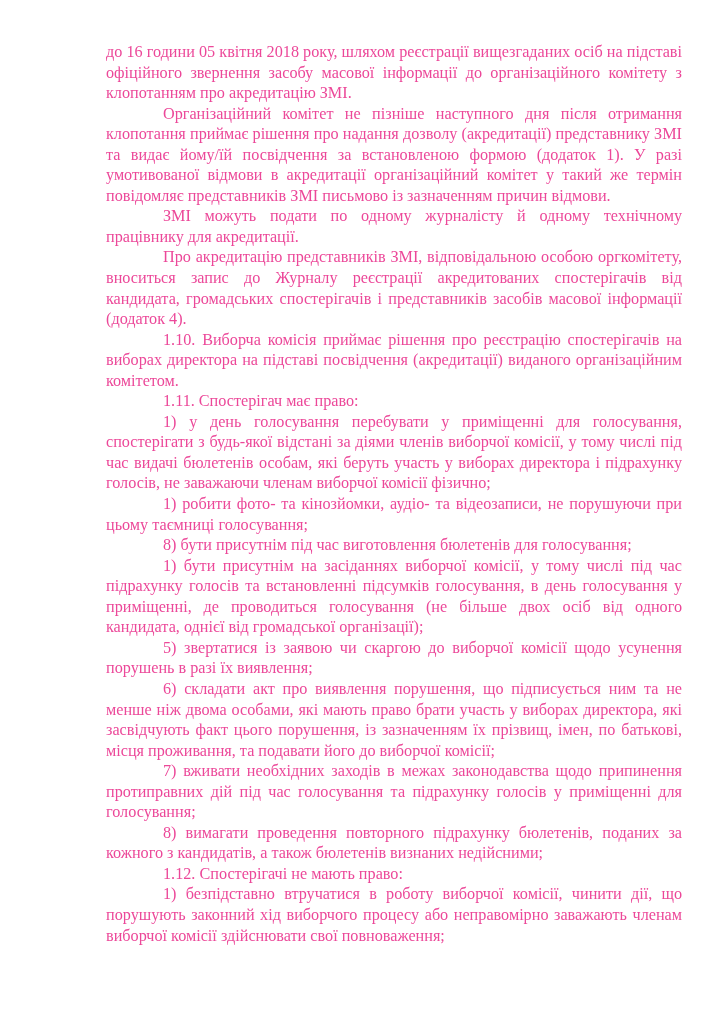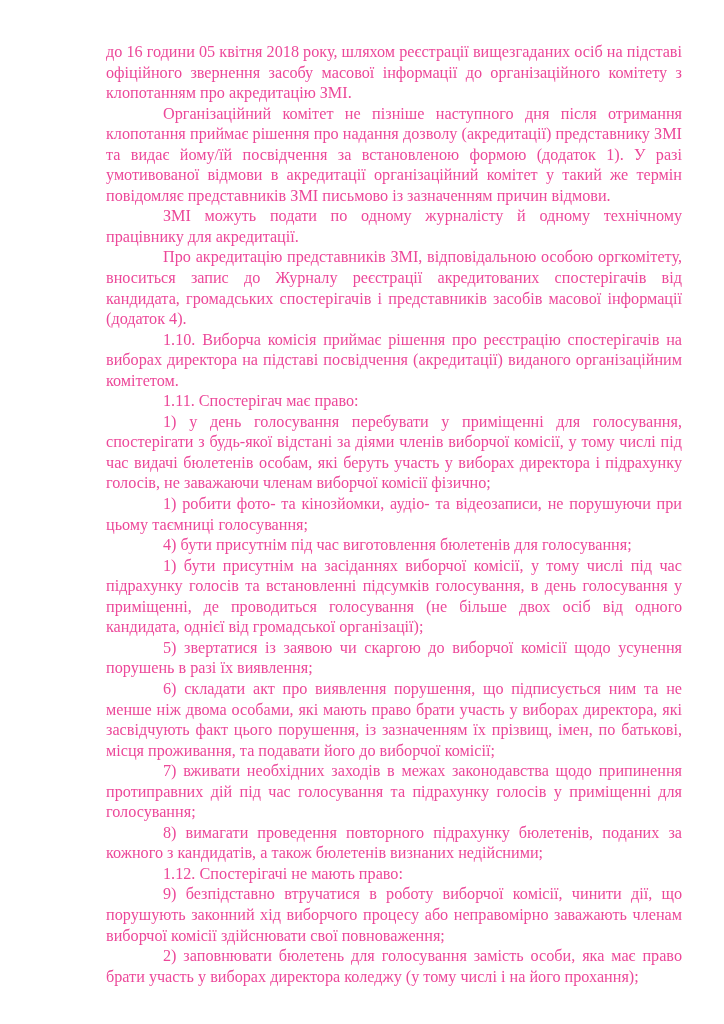--- a/index.html
+++ b/index.html
@@ -24,22 +24,21 @@
 
 <div class="page">
   <p>до 16 години 05 квітня 2018 року, шляхом реєстрації вищезгаданих осіб на підставі офіційного звернення засобу масової інформації до організаційного комітету з клопотанням про акредитацію ЗМІ.</p>
   <p class="ind">Організаційний комітет не пізніше наступного дня після отримання клопотання приймає рішення про надання дозволу (акредитації) представнику ЗМІ та видає йому/їй посвідчення за встановленою формою (додаток 1). У разі умотивованої відмови в акредитації організаційний комітет у такий же термін повідомляє представників ЗМІ письмово із зазначенням причин відмови.</p>
   <p class="ind">ЗМІ можуть подати по одному журналісту й одному технічному працівнику для акредитації.</p>
   <p class="ind">Про акредитацію представників ЗМІ, відповідальною особою оргкомітету, вноситься запис до Журналу реєстрації акредитованих спостерігачів від кандидата, громадських спостерігачів і представників засобів масової інформації (додаток 4).</p>
   <p class="ind">1.10. Виборча комісія приймає рішення про реєстрацію спостерігачів на виборах директора на підставі посвідчення (акредитації) виданого організаційним комітетом.</p>
   <p class="ind">1.11. Спостерігач має право:</p>
   <p class="ind">1) у день голосування перебувати у приміщенні для голосування, спостерігати з будь-якої відстані за діями членів виборчої комісії, у тому числі під час видачі бюлетенів особам, які беруть участь у виборах директора і підрахунку голосів, не заважаючи членам виборчої комісії фізично;</p>
   <p class="ind">1) робити фото- та кінозйомки, аудіо- та відеозаписи, не порушуючи при цьому таємниці голосування;</p>
-  <p class="ind">4) бути присутнім під час виготовлення бюлетенів для голосування;</p>
+  <p class="ind">8) бути присутнім під час виготовлення бюлетенів для голосування;</p>
   <p class="ind">1) бути присутнім на засіданнях виборчої комісії, у тому числі під час підрахунку голосів та встановленні підсумків голосування, в день голосування у приміщенні, де проводиться голосування (не більше двох осіб від одного кандидата, однієї від громадської організації);</p>
   <p class="ind">5) звертатися із заявою чи скаргою до виборчої комісії щодо усунення порушень в разі їх виявлення;</p>
   <p class="ind">6) складати акт про виявлення порушення, що підписується ним та не менше ніж двома особами, які мають право брати участь у виборах директора, які засвідчують факт цього порушення, із зазначенням їх прізвищ, імен, по батькові, місця проживання, та подавати його до виборчої комісії;</p>
   <p class="ind">7) вживати необхідних заходів в межах законодавства щодо припинення протиправних дій під час голосування та підрахунку голосів у приміщенні для голосування;</p>
   <p class="ind">8) вимагати проведення повторного підрахунку бюлетенів, поданих за кожного з кандидатів, а також бюлетенів визнаних недійсними;</p>
   <p class="ind">1.12. Спостерігачі не мають право:</p>
-  <p class="ind">9) безпідставно втручатися в роботу виборчої комісії, чинити дії, що порушують законний хід виборчого процесу або неправомірно заважають членам виборчої комісії здійснювати свої повноваження;</p>
-  <p class="ind">2) заповнювати бюлетень для голосування замість особи, яка має право брати участь у виборах директора коледжу (у тому числі і на його прохання);</p>
+  <p class="ind">1) безпідставно втручатися в роботу виборчої комісії, чинити дії, що порушують законний хід виборчого процесу або неправомірно заважають членам виборчої комісії здійснювати свої повноваження;</p>
 </div>
 
 </body></html>

